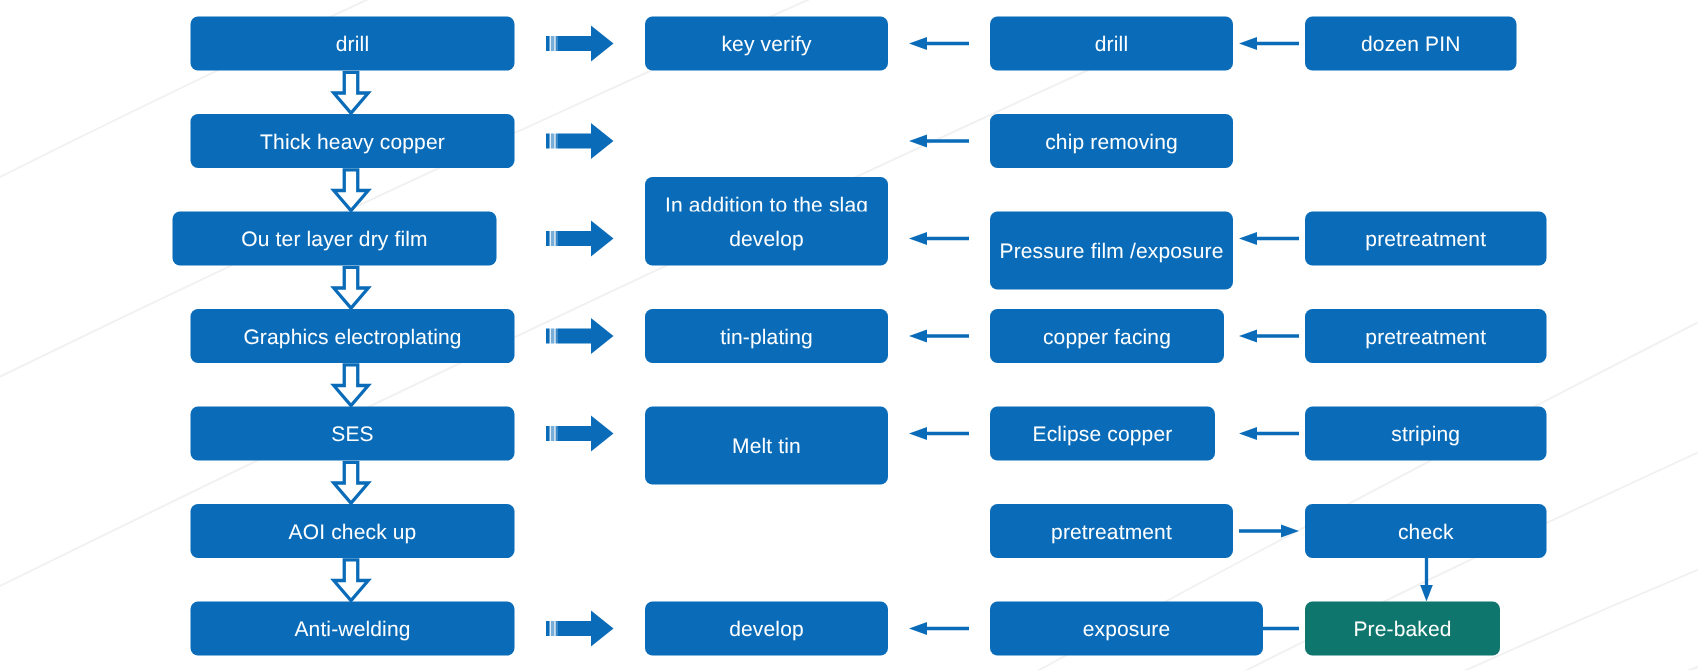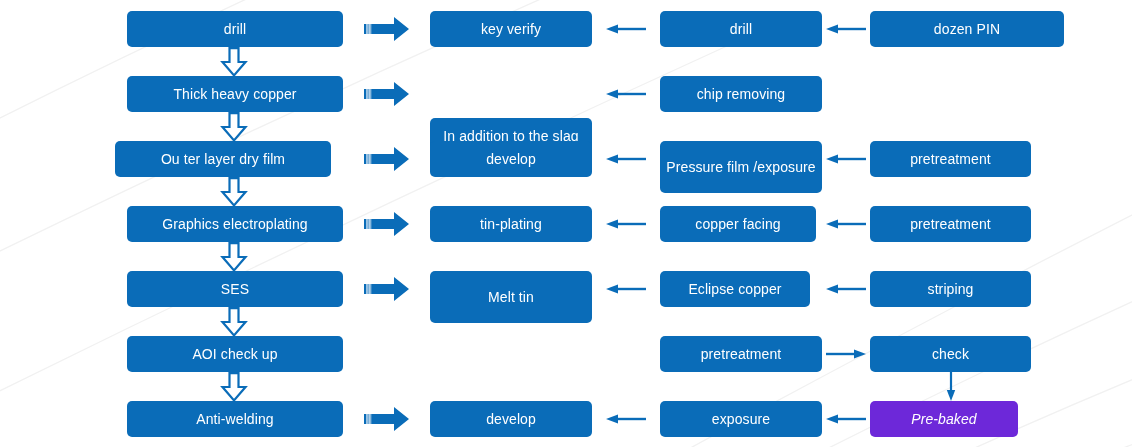--- a/index.html
+++ b/index.html
@@ -112,39 +112,39 @@
       </div>
       <div class="node" style="left: 660px; top: 206px; width: 156px; height: 36px; background: rgb(10, 108, 184);">
         <span>copper facing</span>
       </div>
       <div class="node" style="left: 660px; top: 271px; width: 150px; height: 36px; background: rgb(10, 108, 184);">
         <span>Eclipse copper</span>
       </div>
       <div class="node" style="left: 660px; top: 336px; width: 162px; height: 36px; background: rgb(10, 108, 184);">
         <span>pretreatment</span>
       </div>
-      <div class="node" style="left: 660px; top: 401px; width: 162px; height: 36px; background: rgb(10, 108, 184);">
+      <div class="node" style="left: 660px; top: 401px; width: 182px; height: 36px; background: rgb(10, 108, 184);">
         <span>exposure</span>
       </div>
-      <div class="node" style="left: 870px; top: 11px; width: 194px; height: 36px; background: rgb(10, 108, 184);">
+      <div class="node" style="left: 870px; top: 11px; width: 141px; height: 36px; background: rgb(10, 108, 184);">
         <span>dozen PIN</span>
       </div>
       <div class="node" style="left: 870px; top: 141px; width: 161px; height: 36px; background: rgb(10, 108, 184);">
         <span>pretreatment</span>
       </div>
       <div class="node" style="left: 870px; top: 206px; width: 161px; height: 36px; background: rgb(10, 108, 184);">
         <span>pretreatment</span>
       </div>
       <div class="node" style="left: 870px; top: 271px; width: 161px; height: 36px; background: rgb(10, 108, 184);">
         <span>striping</span>
       </div>
       <div class="node" style="left: 870px; top: 336px; width: 161px; height: 36px; background: rgb(10, 108, 184);">
         <span>check</span>
       </div>
-      <div class="node" style="left: 870px; top: 401px; width: 148px; height: 36px; background: #6d28d9; font-style: italic;">
+      <div class="node" style="left: 870px; top: 401px; width: 130px; height: 36px; background: #0f766e;">
         <span>Pre-baked</span>
       </div>
     </div>
   <div id="connectors-layer">
       <div class="arrow" style="left: 219px; top: 46.5px; width: 30px; height: 30px;">
         <svg width="30" height="30" viewBox="0 0 30 30" xmlns="http://www.w3.org/2000/svg">
           <path d="M 10.5 1.2 L 19.5 1.2 L 19.5 15 L 26.5 15 L 15 28.4 L 3.5 15 L 10.5 15 Z" fill="#FFFFFF" stroke="#0A6CB8" stroke-width="2.2" stroke-linejoin="miter"></path>
         </svg>
       </div>
       <div class="arrow" style="left: 219px; top: 111.5px; width: 30px; height: 30px;">

